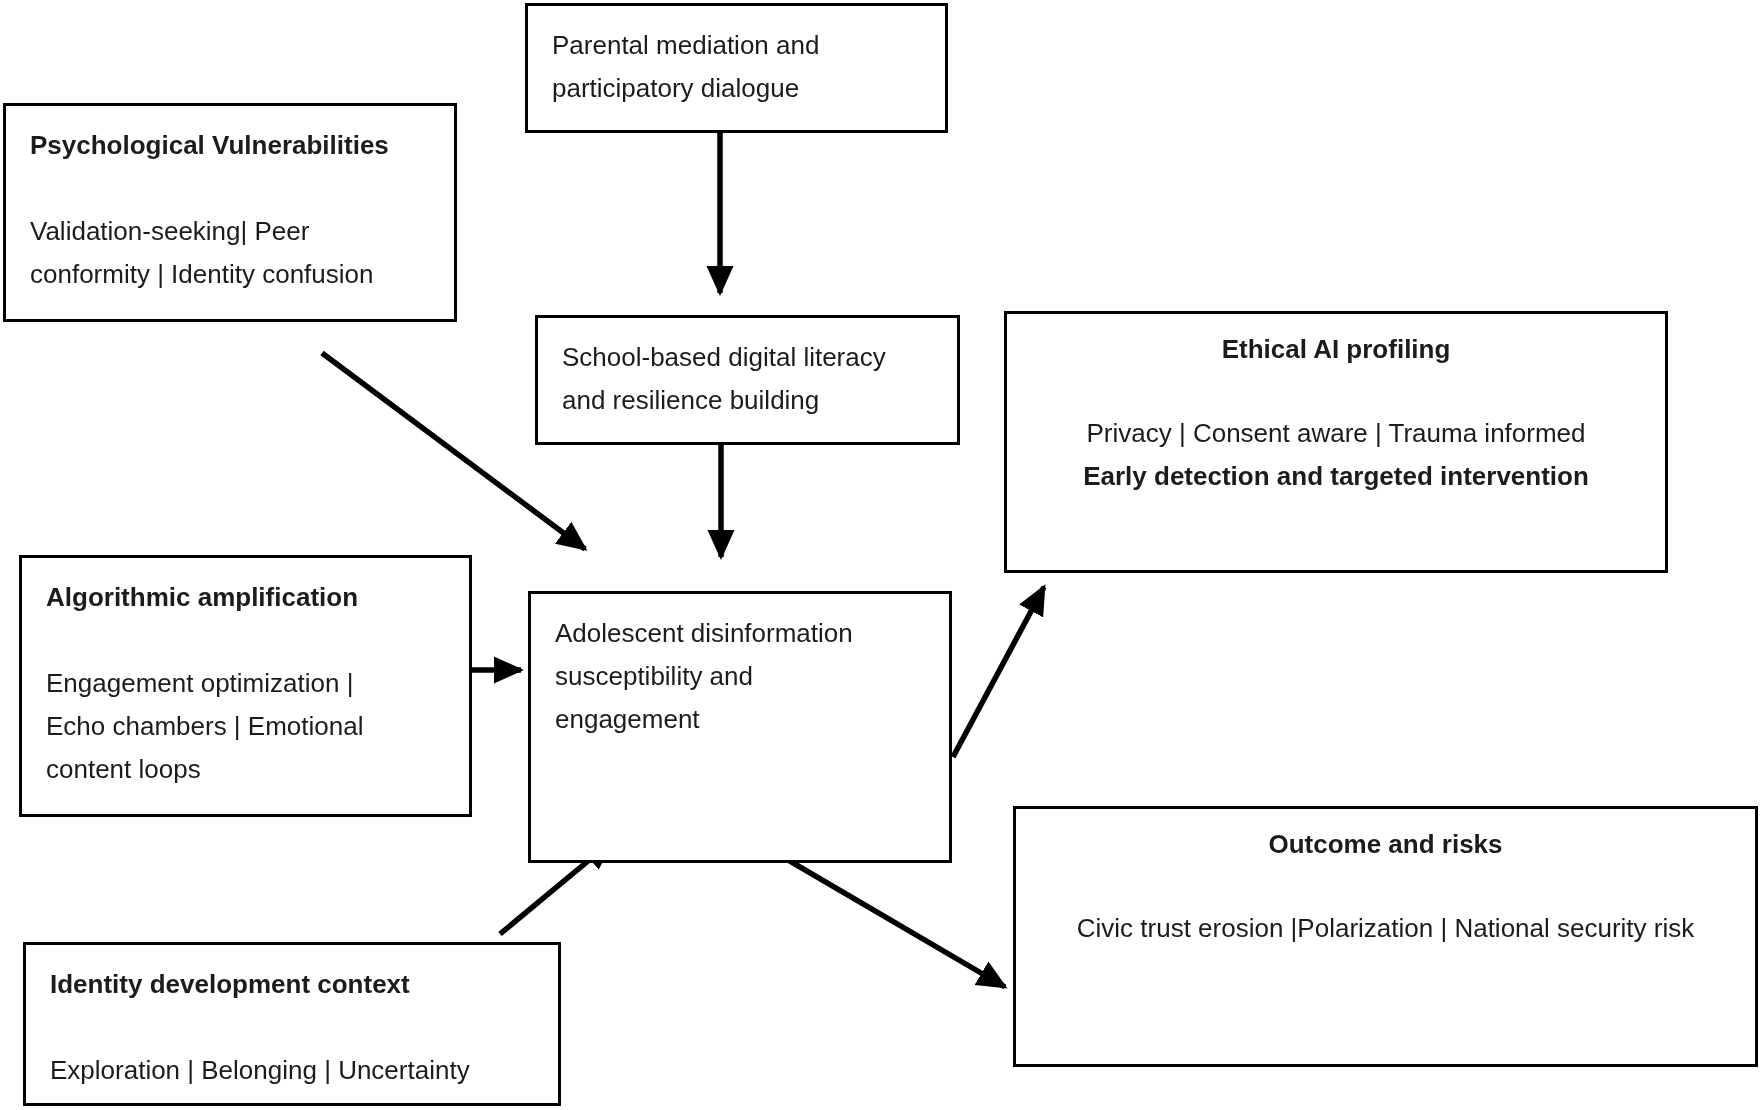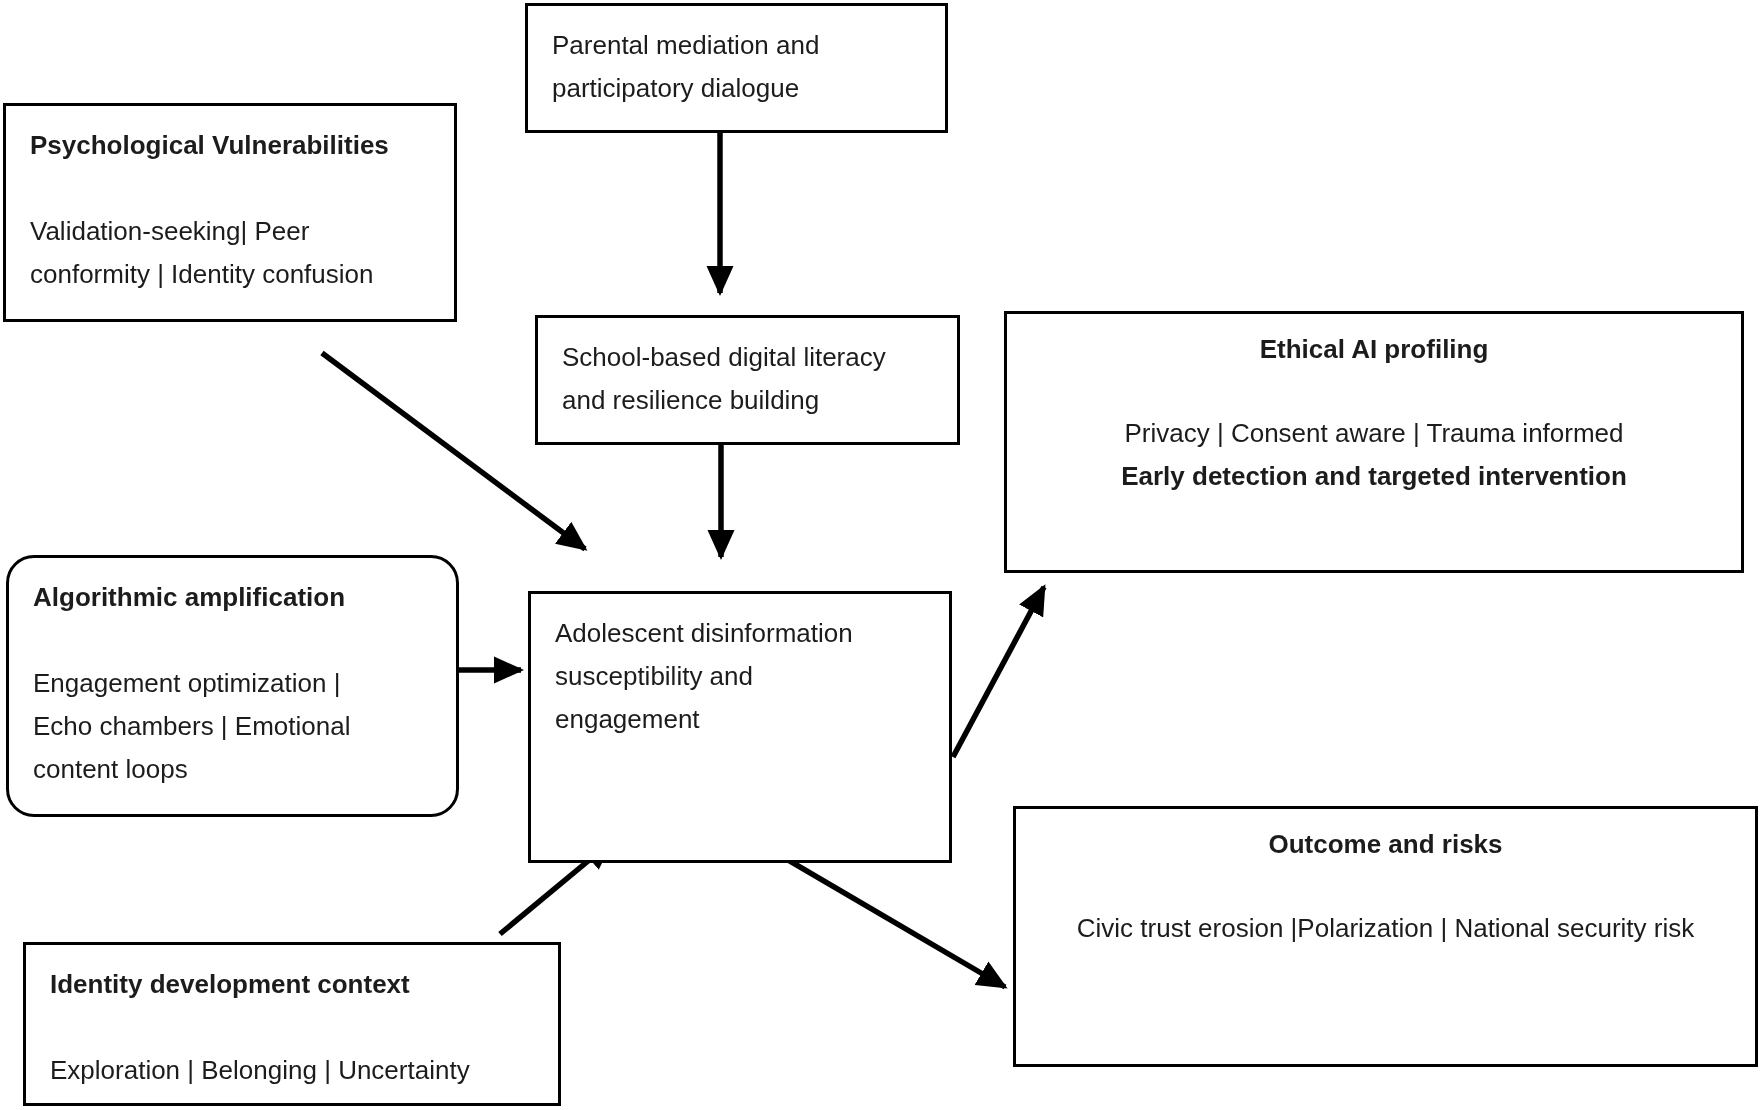--- a/index.html
+++ b/index.html
@@ -30,23 +30,23 @@
   .node p { margin: 0; white-space: nowrap; }
   .node--center { text-align: center; padding: 14px 12px; }
   .node--center h3 { margin-bottom: 41px; }
   .node--center .items { }
   .bold { font-weight: 700; }
 
   
   .node--psychological { left: 3px;    top: 83px;  width: 454px; height: 219px; margin-top: 20px; }
   .node--parental      { left: 525px;  top: 3px;   width: 423px; height: 130px; }
   .node--school        { left: 535px;  top: 303px; width: 425px; height: 130px; margin-top: 12px; }
-  .node--algorithmic   { left: 6px;    top: 555px; width: 453px; height: 262px; border-radius: 28px; }
+  .node--algorithmic   { left: 19px;    top: 555px; width: 453px; height: 262px; }
   .node--adolescent    { left: 528px;  top: 563px; width: 424px; height: 272px; margin-top: 28px; }
-  .node--ethical       { left: 1004px; top: 311px; width: 740px; height: 262px; }
+  .node--ethical       { left: 1004px; top: 311px; width: 664px; height: 262px; }
   .node--identity      { left: 23px;   top: 942px; width: 538px; height: 164px; }
   .node--outcome       { left: 1013px; top: 806px; width: 745px; height: 261px; text-align: center; }
 
   #arrows {
     position: absolute;
     left: 0; top: 0;
     width: 1762px; height: 1110px;
     pointer-events: none;
   }
   #arrows line { stroke: #000000; stroke-width: 5.5; }

